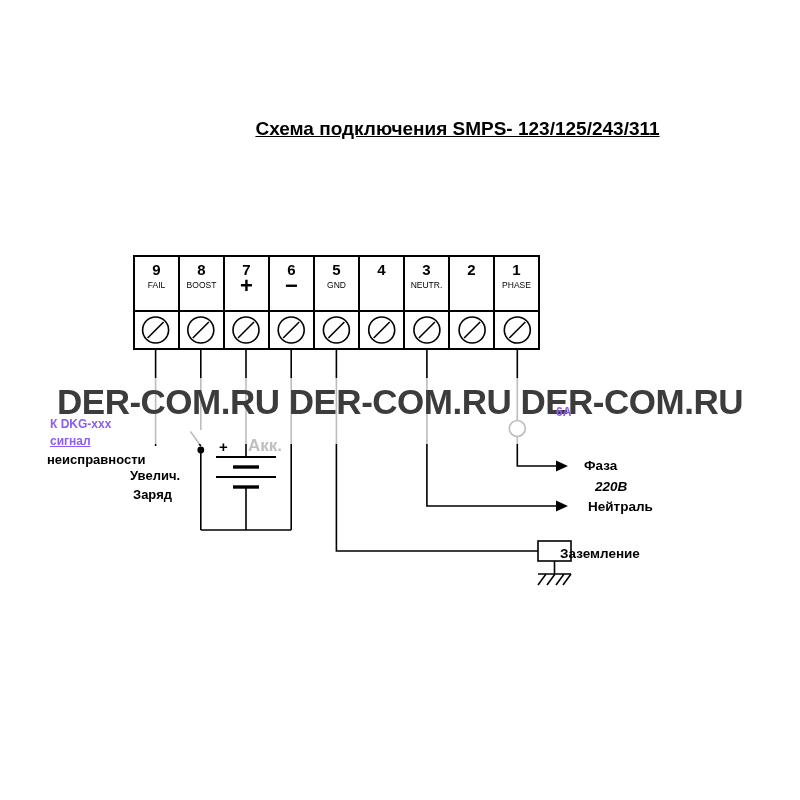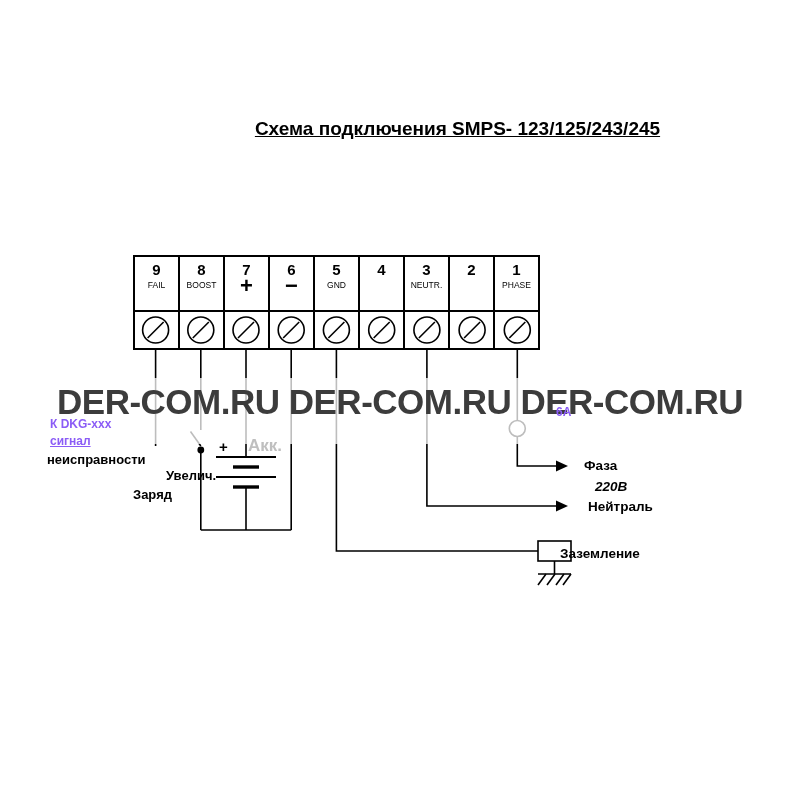--- a/index.html
+++ b/index.html
@@ -49,21 +49,21 @@
   .sz135 { font-size:13.5px; }
   .faded { color:#8b5cf6; font-size:12px; }
   .faded-sm { color:#bfbfbf; font-size:17px; }
   #lab-plus { font-size:15px; }
 </style>
 </head>
 <body>
 
 <div id="page">
 
-  <div id="title" class="abs">Схема подключения SMPS- 123/125/243/245</div>
+  <div id="title" class="abs">Схема подключения SMPS- 123/125/243/311</div>
 
   <div id="tblock" class="abs">
     <div class="cell">
       <div class="num">9</div>
       <div class="lbl">FAIL</div>
     </div>
     <div class="cell">
       <div class="num">8</div>
       <div class="lbl">BOOST</div>
     </div>
@@ -168,21 +168,21 @@
     </g>
   </svg>
 
   <div id="band" class="abs"></div>
   <div id="watermark" class="abs">DER-COM.RU DER-COM.RU DER-COM.RU</div>
 
   <div class="lab faded" style="left:50px; top:417px;">К DKG-xxx</div>
   <div class="lab faded" style="left:50px; top:434px;text-decoration:underline;">сигнал</div>
   <div class="lab sz13" style="left:47px; top:452px;">неисправности</div>
 
-  <div class="lab sz13" style="left:130px; top:468px;margin-left:36px;">Увелич.</div>
+  <div class="lab sz13" style="left:130px; top:468px;">Увелич.</div>
   <div class="lab sz13" style="left:133px; top:487px;">Заряд</div>
 
   <div id="lab-plus" class="lab" style="left:219px; top:438px;">+</div>
   <div class="lab faded-sm" style="left:248px; top:436px;">Акк.</div>
 
   <div class="lab faded" style="left:556px; top:405px;">6А</div>
 
   <div class="lab sz135" style="left:584px; top:458px;text-align:right;">Фаза</div>
   <div class="lab sz135" style="left:595px; top:479px;font-style:italic;">220В</div>
   <div class="lab sz135" style="left:588px; top:499px;">Нейтраль</div>

